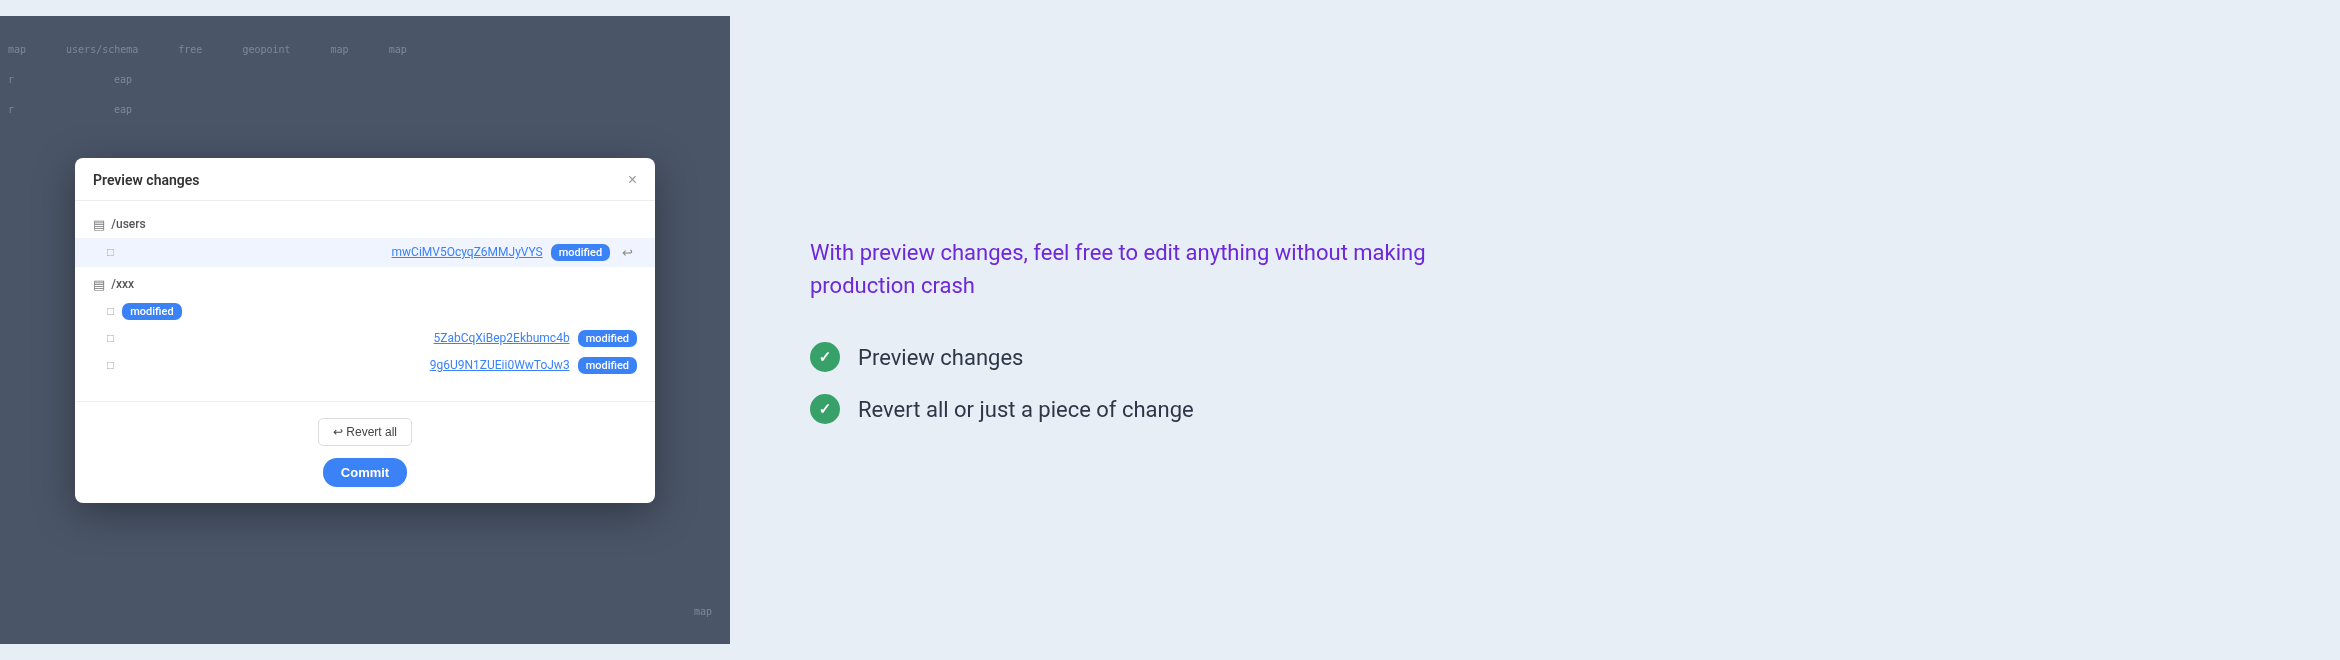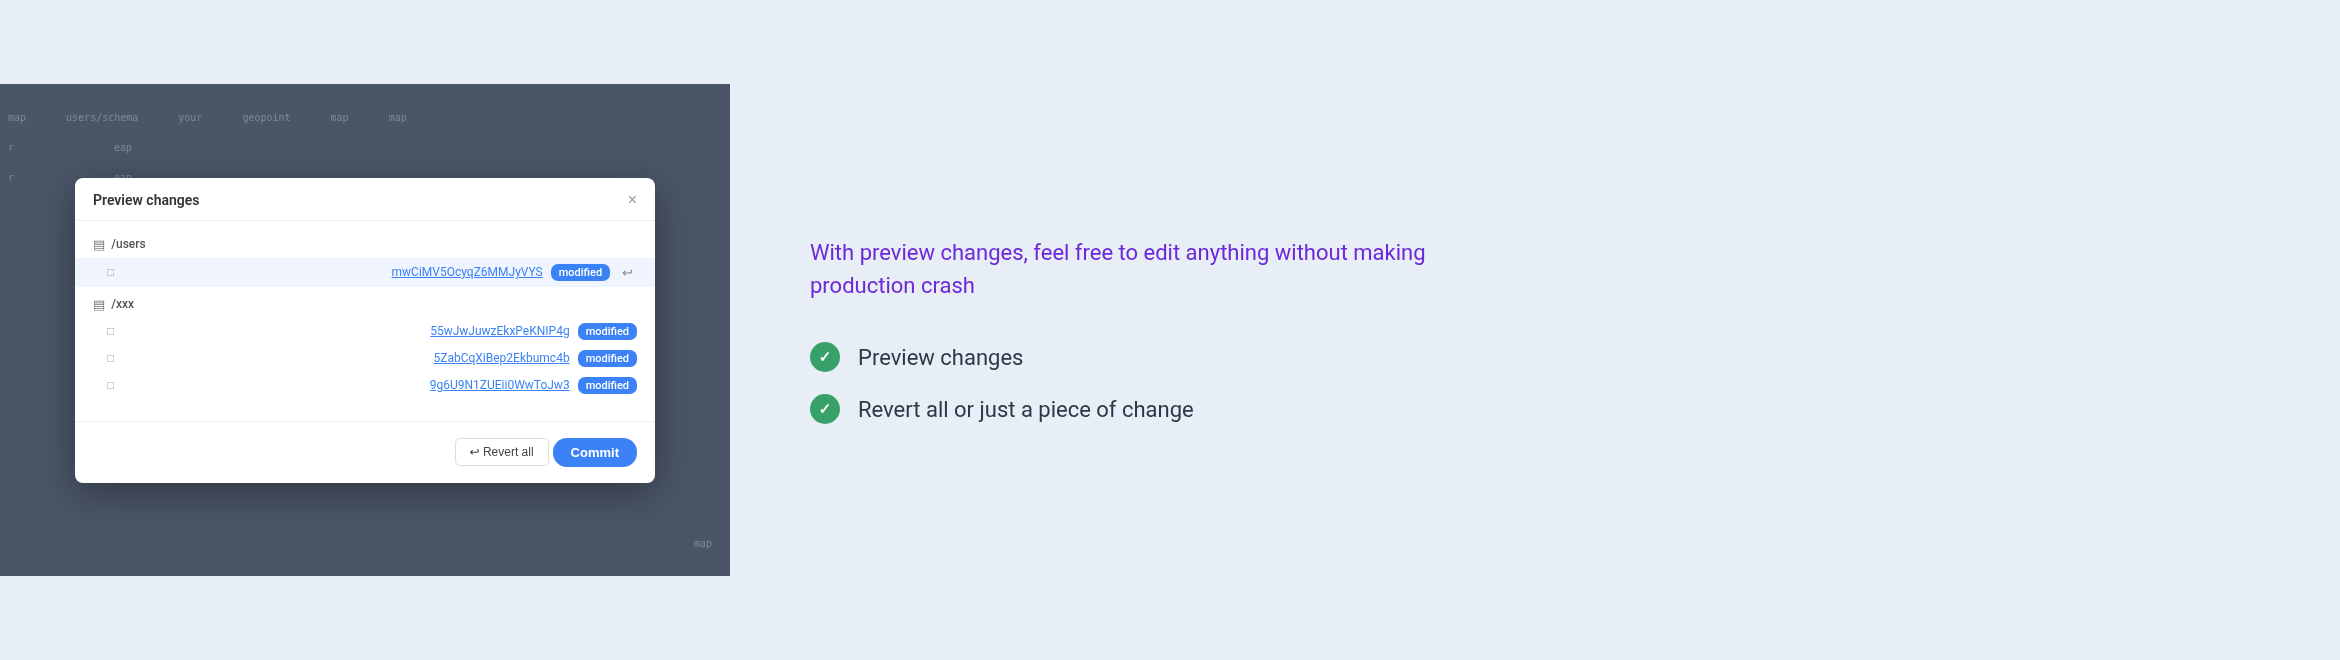--- a/index.html
+++ b/index.html
@@ -9,21 +9,21 @@
       height: 660px;
       background: #e8eef5;
       font-family: -apple-system, BlinkMacSystemFont, 'Segoe UI', Roboto, sans-serif;
       display: flex;
       align-items: center;
       overflow: hidden;
     }
 
     .left-panel {
       width: 730px;
-      height: 492px;
+      height: 628px;
       background: #4a5568;
       display: flex;
       align-items: center;
       justify-content: center;
       position: relative;
       flex-shrink: 0;
     }
 
     
     .modal {
@@ -127,24 +127,25 @@
       color: #888;
       font-size: 13px;
       cursor: pointer;
       padding: 2px 4px;
     }
 
     .modal-footer {
       display: flex;
       align-items: center;
       justify-content: flex-end;
-      gap: 4px;
+      gap: 12px;
       padding: 16px 18px;
       border-top: 1px solid #eee;
       margin-top: 8px;
+      flex-direction: column;
     }
 
     .btn-revert {
       background: #fff;
       border: 1px solid #ddd;
       border-radius: 5px;
       padding: 6px 14px;
       font-size: 12px;
       color: #444;
       cursor: pointer;
@@ -247,21 +248,21 @@
   </style>
 </head>
 <body>
 
 <div class="left-panel">
 
   <div class="bg-rows-container">
     <div class="bg-text-row" style="margin-top:18px;">
       <span class="bg-text-cell">map</span>
       <span class="bg-text-cell">users/schema</span>
-      <span class="bg-text-cell">your</span>
+      <span class="bg-text-cell">free</span>
       <span class="bg-text-cell">geopoint</span>
       <span class="bg-text-cell">map</span>
       <span class="bg-text-cell">map</span>
     </div>
     <div class="bg-text-row">
       <span class="bg-text-cell">r</span>
       <span class="bg-text-cell" style="margin-left:60px">eap</span>
     </div>
     <div class="bg-text-row">
       <span class="bg-text-cell">r</span>
@@ -293,21 +294,20 @@
         </div>
       </div>
 
       <div class="file-group">
         <div class="group-header">
           <span class="group-icon">▤</span>
           <span>/xxx</span>
         </div>
         <div class="file-row">
           <span class="file-icon">□</span>
-          <span class="file-name">55wJwJuwzEkxPeKNIP4g</span>
           <span class="badge badge-modified">modified</span>
         </div>
         <div class="file-row">
           <span class="file-icon">□</span>
           <span class="file-name">5ZabCqXiBep2Ekbumc4b</span>
           <span class="badge badge-modified">modified</span>
         </div>
         <div class="file-row">
           <span class="file-icon">□</span>
           <span class="file-name">9g6U9N1ZUEii0WwToJw3</span>

